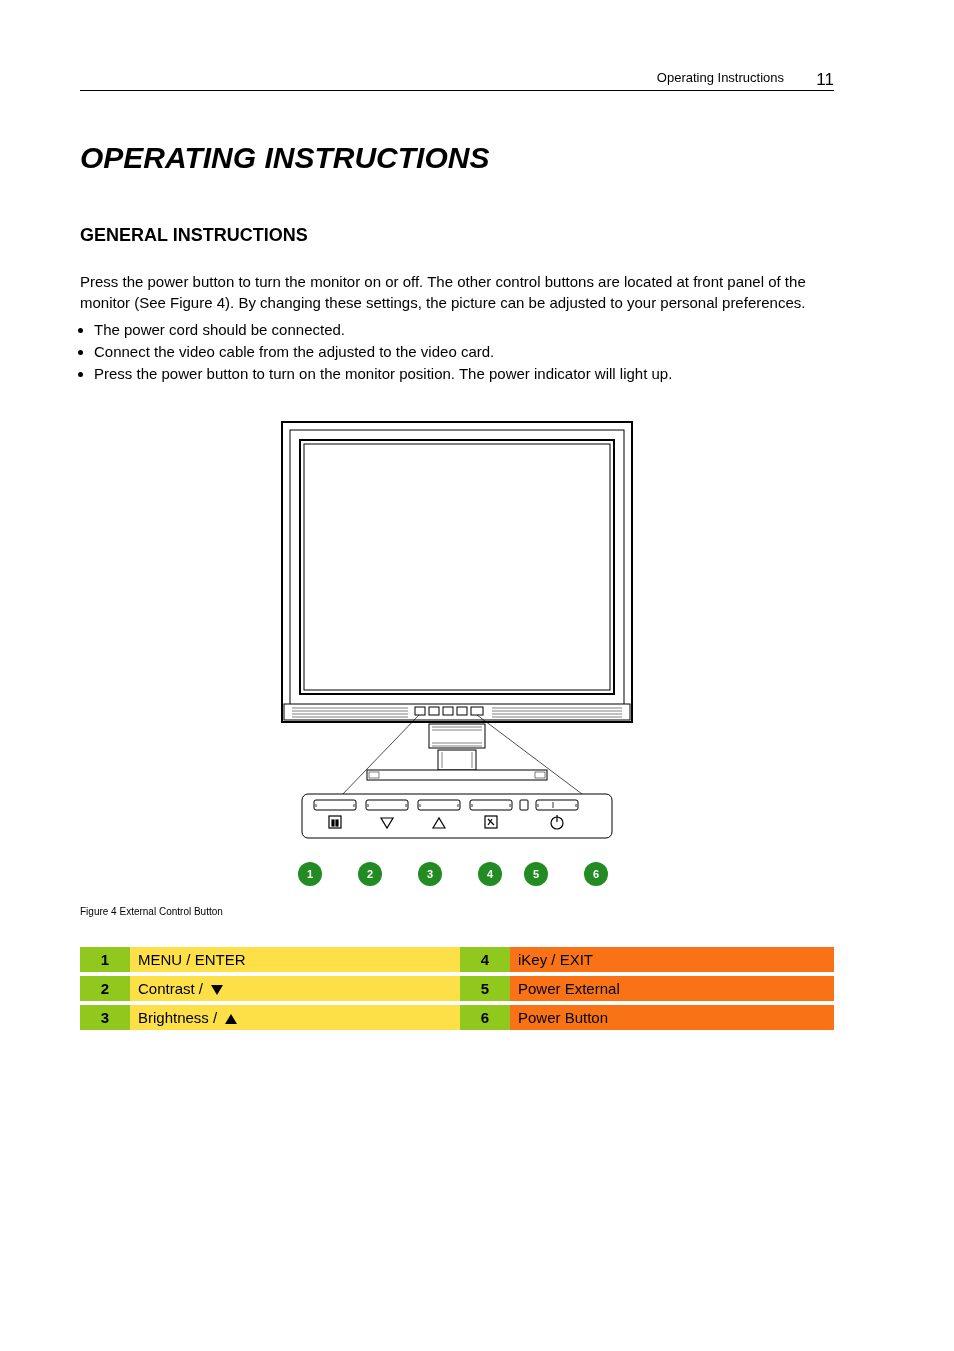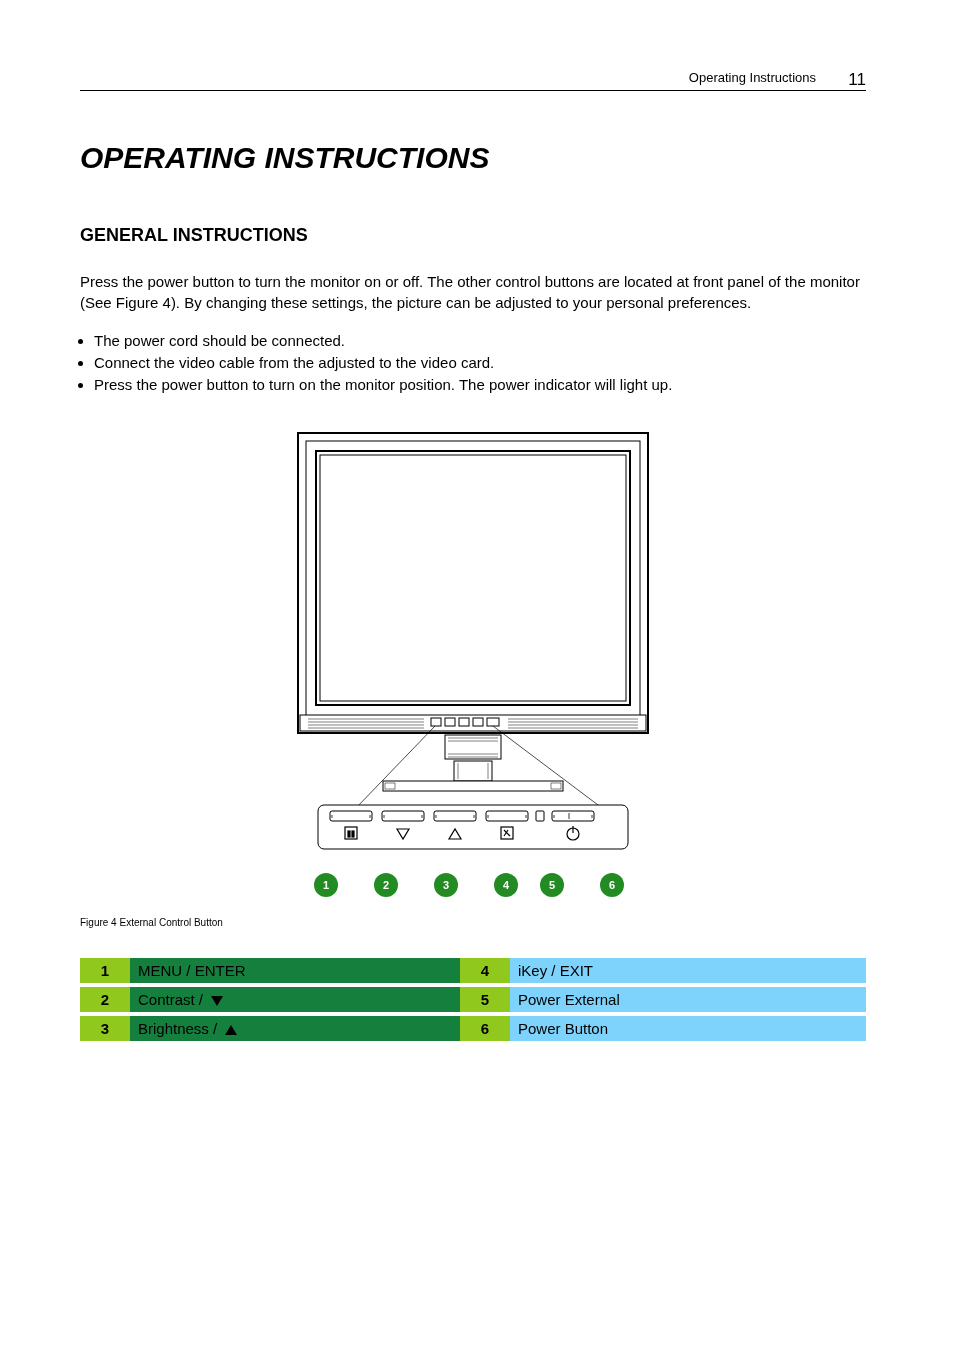--- a/index.html
+++ b/index.html
@@ -4,21 +4,21 @@
 <style>
   * { box-sizing: border-box; margin: 0; padding: 0; }
   body {
     font-family: Arial, sans-serif;
     background: #fff;
     width: 954px;
     height: 1351px;
     position: relative;
   }
   .page {
-    padding: 60px 88px 40px 80px;
+    padding: 60px 120px 40px 80px;
   }
   .header-line {
     border-bottom: 1px solid #000;
     margin-top: 30px;
     margin-bottom: 10px;
     position: relative;
   }
   .page-number {
     position: absolute;
     right: 0;
@@ -39,21 +39,21 @@
     color: #000;
   }
   .subheading {
     font-size: 18px;
     font-weight: bold;
     margin-top: 30px;
     margin-bottom: 25px;
   }
   .body-text {
     font-size: 15px;
-    margin-bottom: 19px;
+    margin-bottom: 8px;
     line-height: 1.4;
   }
   .bullet-list {
     list-style: disc;
     margin-left: 14px;
     margin-bottom: 15px;
     font-size: 15px;
   }
   .bullet-list li {
     margin-bottom: 5px;
@@ -92,23 +92,23 @@
   .table {
     width: 100%;
     border-collapse: collapse;
     font-size: 15px;
   }
   .table td {
     padding: 4px 8px;
     vertical-align: middle;
   }
   .table .col-num-left { width: 50px; background: #91C81E; color: #000; font-weight: bold; text-align: center; }
-  .table .col-label-left { width: 330px; background: #15803d; color: #000; }
+  .table .col-label-left { width: 330px; background: #fde047; color: #000; }
   .table .col-num-right { width: 50px; background: #91C81E; color: #000; font-weight: bold; text-align: center; }
-  .table .col-label-right { background: #7dd3fc; color: #000; }
+  .table .col-label-right { background: #f97316; color: #000; }
   .table tr { border-bottom: 4px solid #fff; }
   .tri-dn, .tri-up {
     display: inline-block;
     width: 0; height: 0;
     vertical-align: middle;
     margin-left: 4px;
   }
   .tri-dn {
     border-left: 6px solid transparent;
     border-right: 6px solid transparent;

